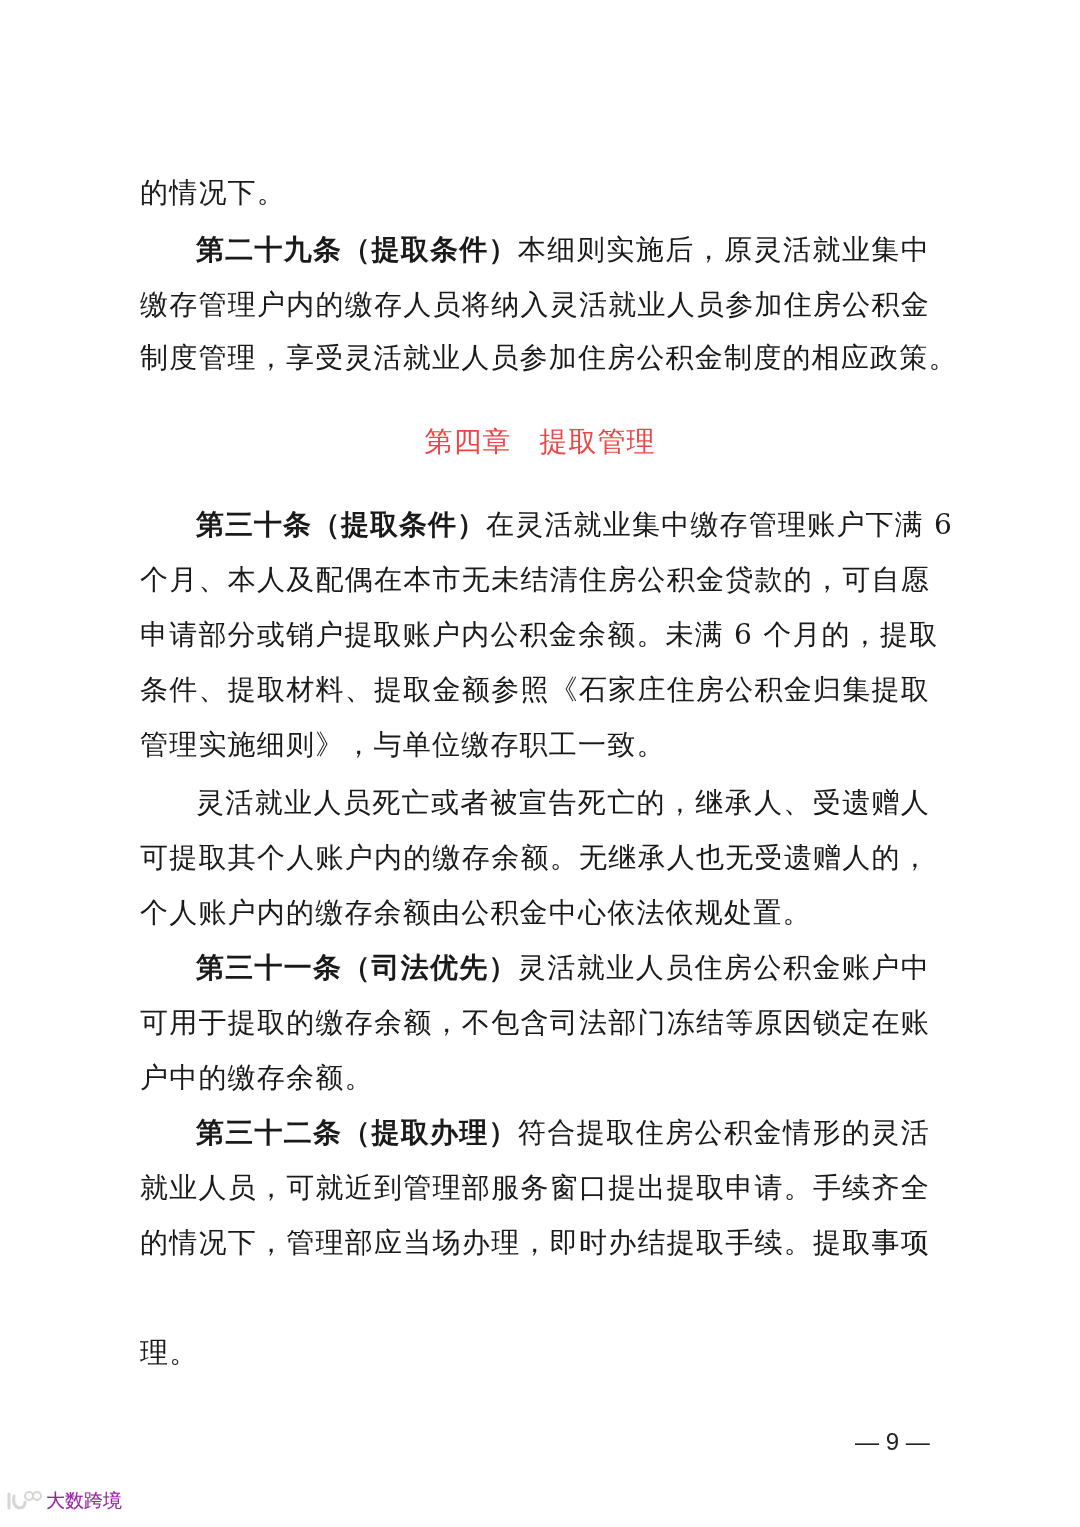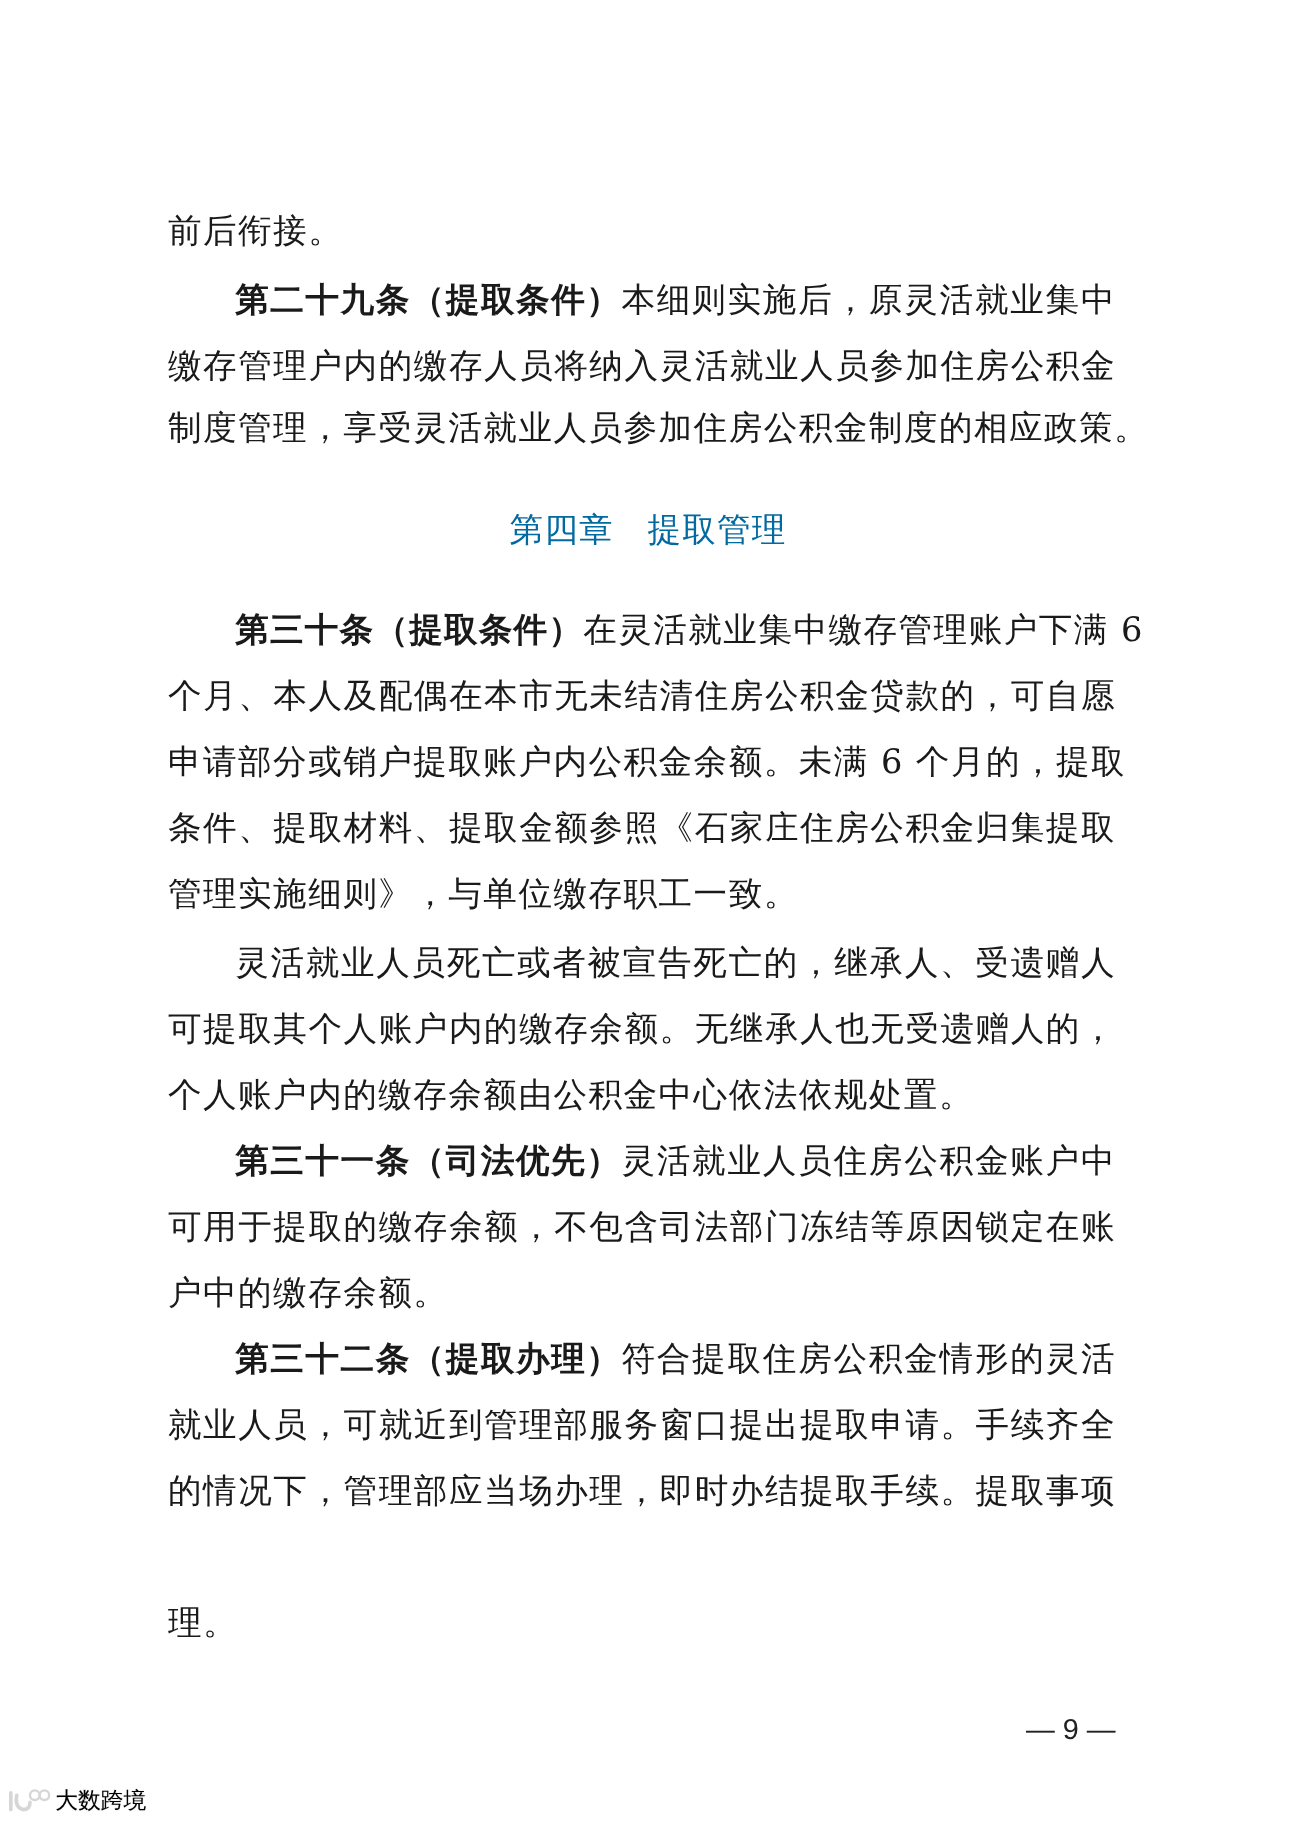--- a/index.html
+++ b/index.html
@@ -28,53 +28,53 @@
   .line.indent { left: 196px; width: 734px; }
   .bold { font-family: "DejaVu Sans", "Liberation Sans", sans-serif; font-weight: bold; letter-spacing: 1px; }
   .heading {
     position: absolute;
     left: 0; width: 1080px;
     top: 425px;
     text-align: center;
     font-family: "DejaVu Sans", "Liberation Sans", sans-serif;
     font-size: 28px;
     line-height: 34px;
-    color: #0369a1;
+    color: #ef4444;
     letter-spacing: 1px;
   }
   .heading .gap { display: inline-block; width: 28px; }
   .page-number {
     position: absolute;
     left: 855px; top: 1428px;
     font-family: "Liberation Sans", sans-serif;
     font-size: 24px;
     color: #222;
   }
   .watermark {
     position: absolute;
     left: 6px; top: 1488px;
     font-family: "DejaVu Sans", sans-serif;
     font-size: 19px;
-    color: #000000;
+    color: #a21caf;
     text-shadow: 0 0 1px #bdbdbd;
     display: flex; align-items: center; gap: 4px;
   }
   .watermark .logo {
     display: inline-block;
     width: 36px; height: 22px;
     position: relative;
   }
   .watermark .logo svg { display: block; }
 </style>
 </head>
 <body>
 
 <div class="page">
 
-  <div class="line last" style="top:176px;">前后衔接。</div>
+  <div class="line last" style="top:176px;">的情况下。</div>
 
   <div class="line indent" style="top:233px;"><span class="bold">第二十九条（提取条件）</span><span>本细则实施后，原灵活就业集中</span></div>
   <div class="line" style="top:288px;">缴存管理户内的缴存人员将纳入灵活就业人员参加住房公积金</div>
   <div class="line" style="top:343px;font-family:Liberation Mono, monospace;">制度管理，享受灵活就业人员参加住房公积金制度的相应政策。</div>
 
   <div class="heading"><span>第四章</span><span class="gap"></span><span>提取管理</span></div>
 
   <div class="line indent" style="top:508px;"><span class="bold">第三十条（提取条件）</span><span>在灵活就业集中缴存管理账户下满 6</span></div>
   <div class="line" style="top:563px;">个月、本人及配偶在本市无未结清住房公积金贷款的，可自愿</div>
   <div class="line" style="top:618px;">申请部分或销户提取账户内公积金余额。未满 6 个月的，提取</div>

